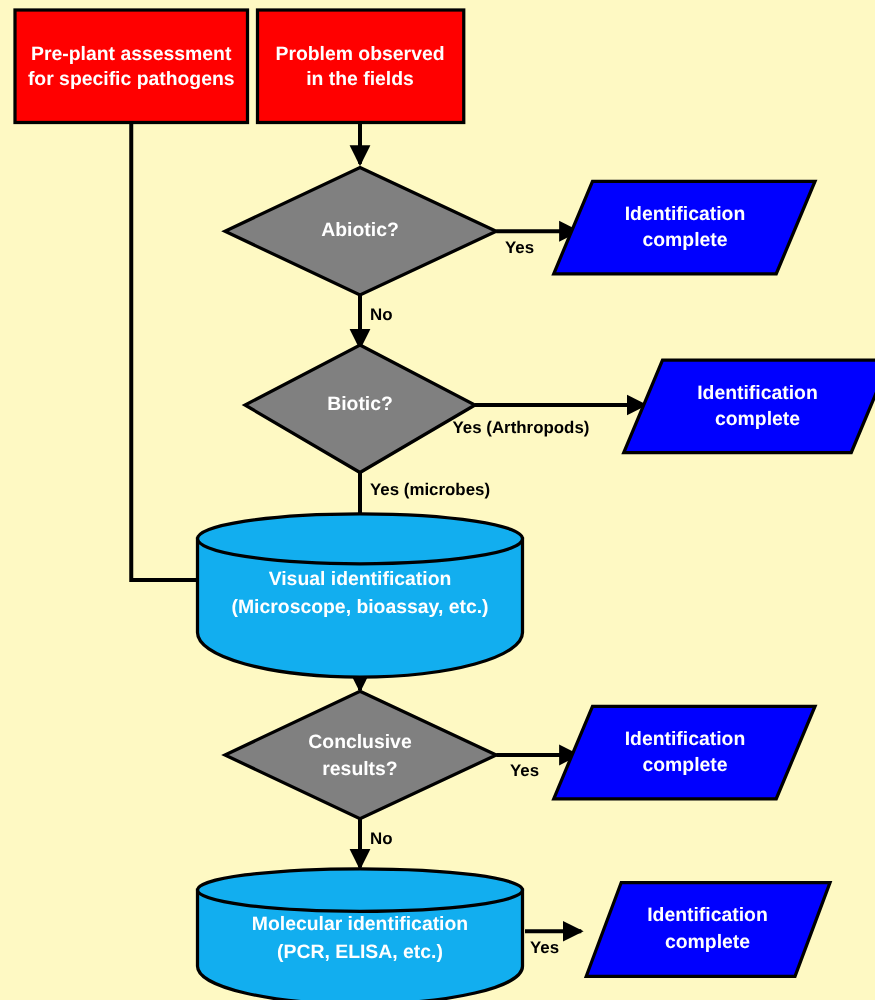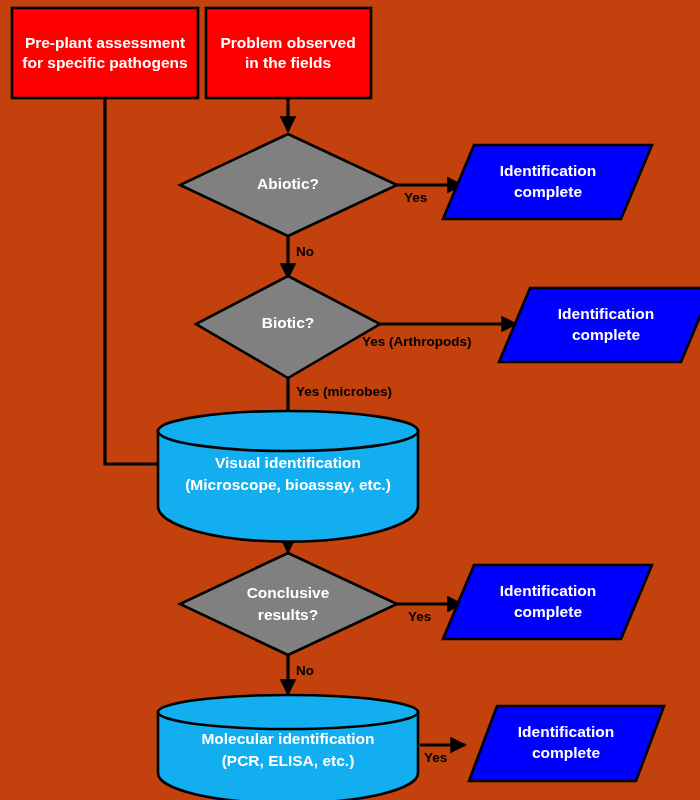--- a/index.html
+++ b/index.html
@@ -10,21 +10,21 @@
   body {
     width: 700px;
     height: 800px;
     font-family: "Liberation Sans", sans-serif;
     overflow: hidden;
   }
   #flowchart-root {
     position: relative;
     width: 700px;
     height: 800px;
-    background: #c2410c;
+    background: #fef9c3;
   }
   svg.chart-svg {
     display: block;
     width: 700px;
     height: 800px;
   }
   .node-text {
     font-family: "Liberation Sans", sans-serif;
     font-weight: bold;
     text-anchor: middle;

